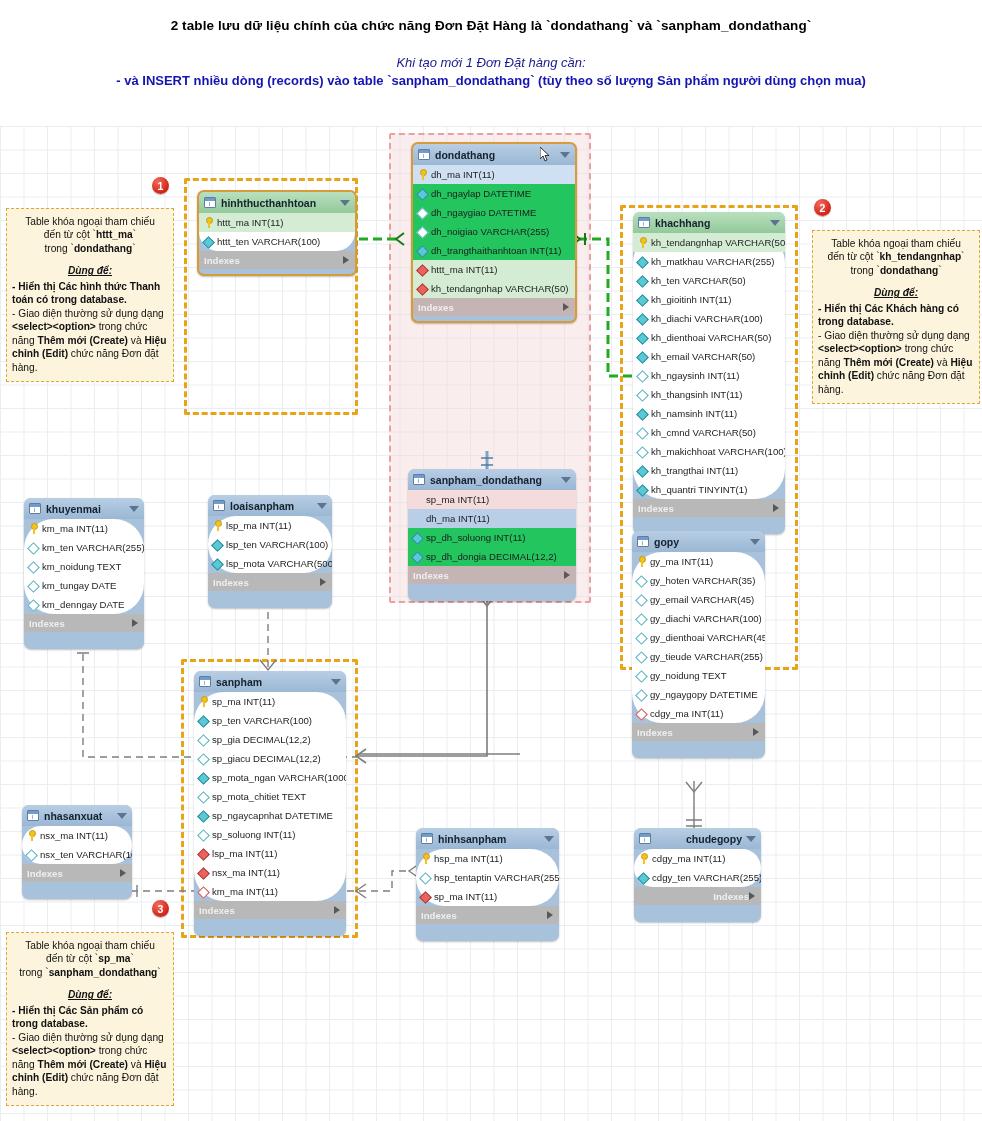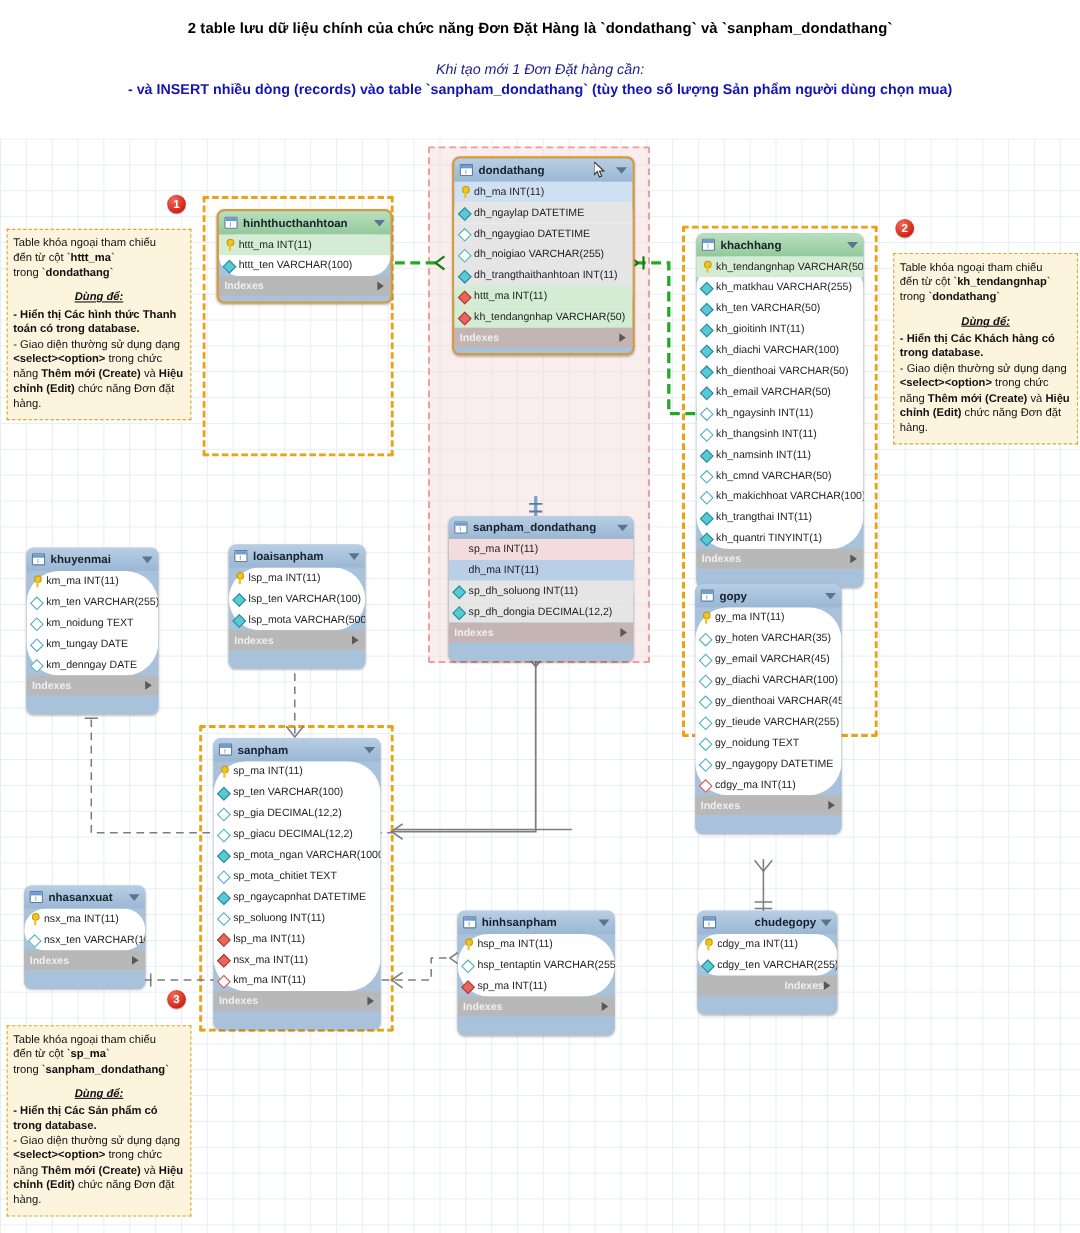--- a/index.html
+++ b/index.html
@@ -109,21 +109,21 @@
 
   .cols { background: #ffffff; border-radius: 30px; }
   .col {
     height: 19px; display: flex; align-items: center;
     padding-left: 4px;
     font-size: 9.6px; color: #1d1d1d;
     white-space: nowrap;
     border-bottom: 0;
   }
   .col.pk { background: #cfe0f2; }
-  .col.pink { background: #e5e5e5; }
+  .col.pink { background: #22c55e; }
   .col.pinkdeep { background: #f4dcdc; }
   .col.blue { background: #b9cfe8; }
   .col.green { background: #d4ecd4; }
   .col-key {
     width: 11px; flex: 0 0 11px; margin-right: 3px;
     display: inline-block; position: relative; height: 11px;
   }
 
   
   .g-key::before {
@@ -183,21 +183,21 @@
   
   .note {
     position: absolute;
     background: #fcf4dc;
     border: 1px dashed #d8a93c;
     padding: 6px 5px 7px 5px;
     font-size: 10.2px;
     color: #111111;
     line-height: 1.32;
   }
-  .note .ctr { }
+  .note .ctr { text-align: center; }
   .note b { font-weight: bold; }
   .note .u { text-decoration: underline; font-style: italic; font-weight: bold; display: block; text-align:center; margin: 9px 0 2px 0;}
 
   
   .badge {
     position: absolute;
     width: 17px; height: 17px; border-radius: 50%;
     background: radial-gradient(circle at 35% 28%, #f06b5a 0%, #d32316 70%);
     color: #ffffff; font-size: 10.5px; font-weight: bold;
     display: flex; align-items: center; justify-content: center;

